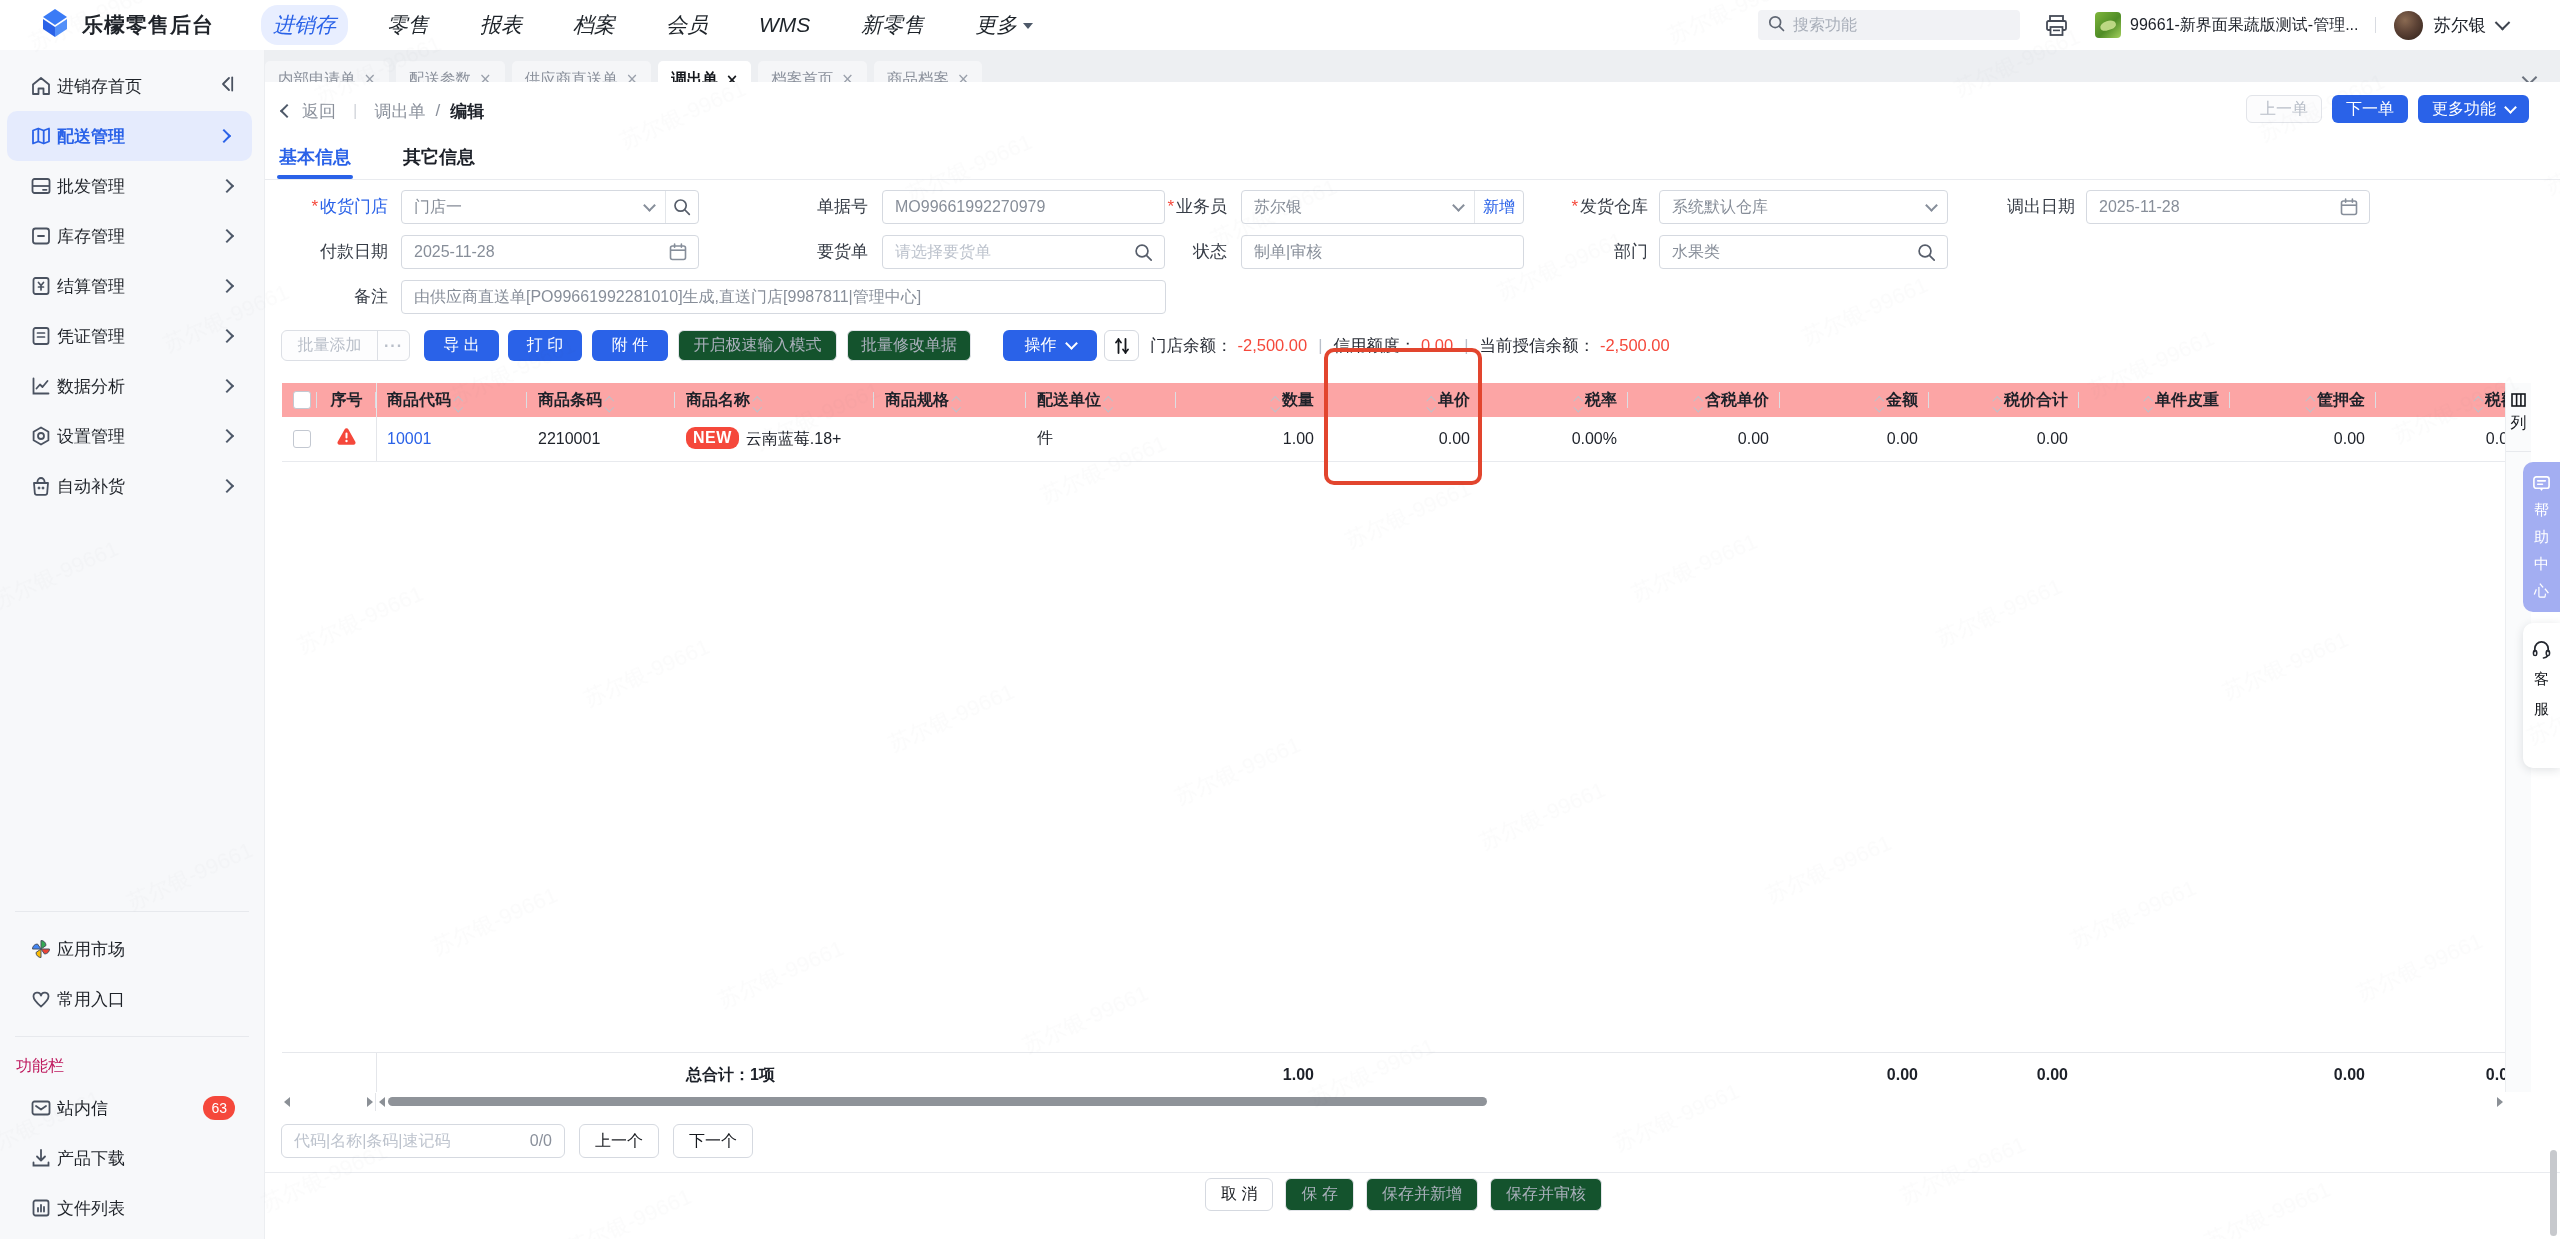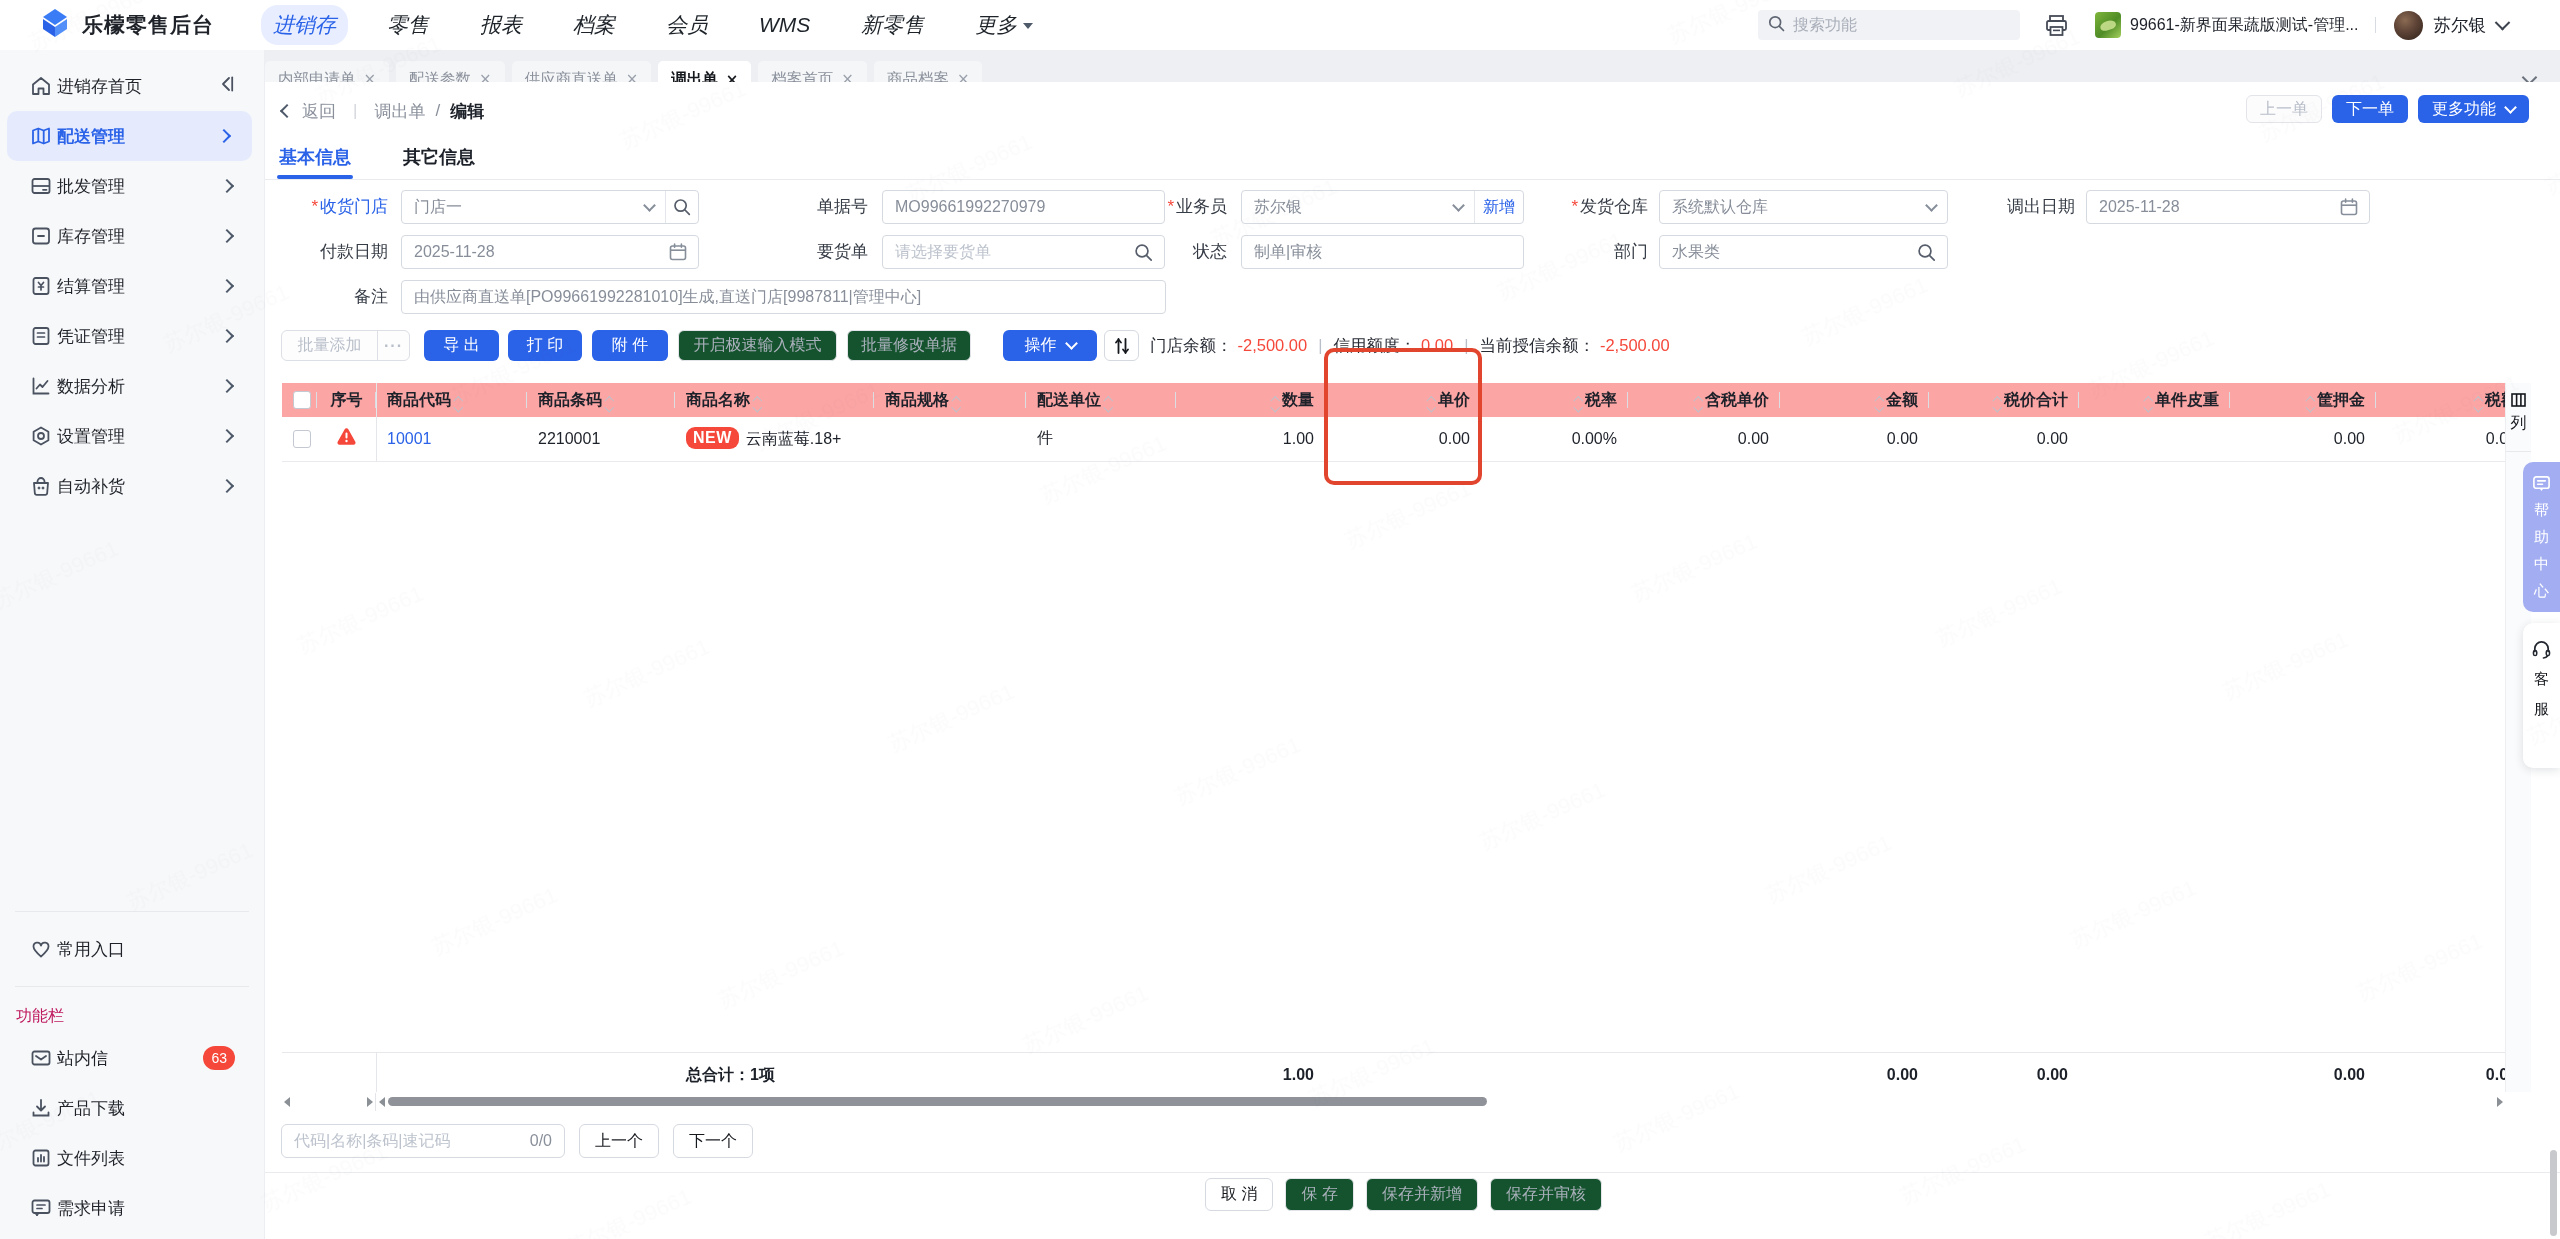--- a/index.html
+++ b/index.html
@@ -373,20 +373,31 @@
           </span>
           <span class="s-label">自动补货</span>
           <span class="s-arrow"></span>
 
         </div>
       </div>
     <div class="side-bottom">
       <div class="side-divider"></div>
       <div>
 
+      <div class="side-item">
+            <span class="s-icon">
+              <svg width="24" height="24" viewBox="0 0 24 24" fill="none">
+                <path d="M12 12 L12 3.5 A 5 5 0 0 1 17 8.5 Z" fill="#34a853"></path>
+                <path d="M12 12 L20.5 12 A 5 5 0 0 1 15.5 17 Z" fill="#ea4335"></path>
+                <path d="M12 12 L12 20.5 A 5 5 0 0 1 7 15.5 Z" fill="#fbbc05"></path>
+                <path d="M12 12 L3.5 12 A 5 5 0 0 1 8.5 7 Z" fill="#4285f4"></path>
+              </svg>
+            </span>
+            <span class="s-label">应用市场</span>
+          </div>
           <div class="side-item">
             <span class="s-icon">
               <svg width="24" height="24" viewBox="0 0 24 24" fill="none">
                 <path d="M12 19.5 C8 16 4.5 13 4.5 9.5 a3.8 3.8 0 0 1 7.5 -1 a3.8 3.8 0 0 1 7.5 1 C19.5 13 16 16 12 19.5 Z" stroke="#4a5260" stroke-width="1.8" stroke-linejoin="round"></path>
               </svg>
             </span>
             <span class="s-label">常用入口</span>
           </div>
         </div>
       <div class="side-divider"></div>
@@ -414,32 +425,20 @@
 
           </div>
           <div class="side-item">
             <span class="s-icon">
               <svg width="24" height="24" viewBox="0 0 24 24" fill="none">
                 <rect x="4.5" y="4.5" width="15" height="15" rx="2" stroke="#4a5260" stroke-width="1.8"></rect>
                 <path d="M9 15.5 L9 12 M12 15.5 L12 9 M15 15.5 L15 11" stroke="#4a5260" stroke-width="1.8" stroke-linecap="round"></path>
               </svg>
             </span>
             <span class="s-label">文件列表</span>
-
-          </div>
-          <div class="side-item">
-            <span class="s-icon">
-              <svg width="24" height="24" viewBox="0 0 24 24" fill="none">
-                <rect x="3.5" y="4.5" width="17" height="12.5" rx="2" stroke="#4a5260" stroke-width="1.8"></rect>
-                <path d="M8 20 L10 17 L6 17 Z" fill="#4a5260"></path>
-                <line x1="8" y1="9" x2="16" y2="9" stroke="#4a5260" stroke-width="1.7" stroke-linecap="round"></line>
-                <line x1="8" y1="12.5" x2="13" y2="12.5" stroke="#4a5260" stroke-width="1.7" stroke-linecap="round"></line>
-              </svg>
-            </span>
-            <span class="s-label">需求申请</span>
 
           </div>
         </div>
     </div>
   </div>
 
   <div class="main">
     <div class="tabbar">
       <div class="tabs">
 

